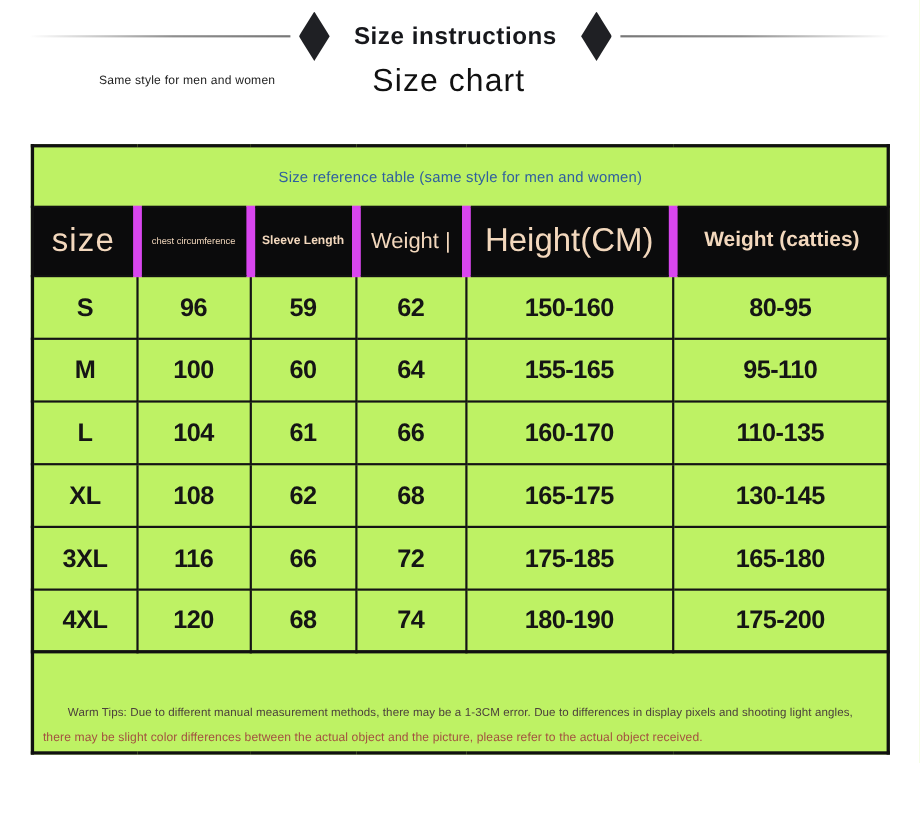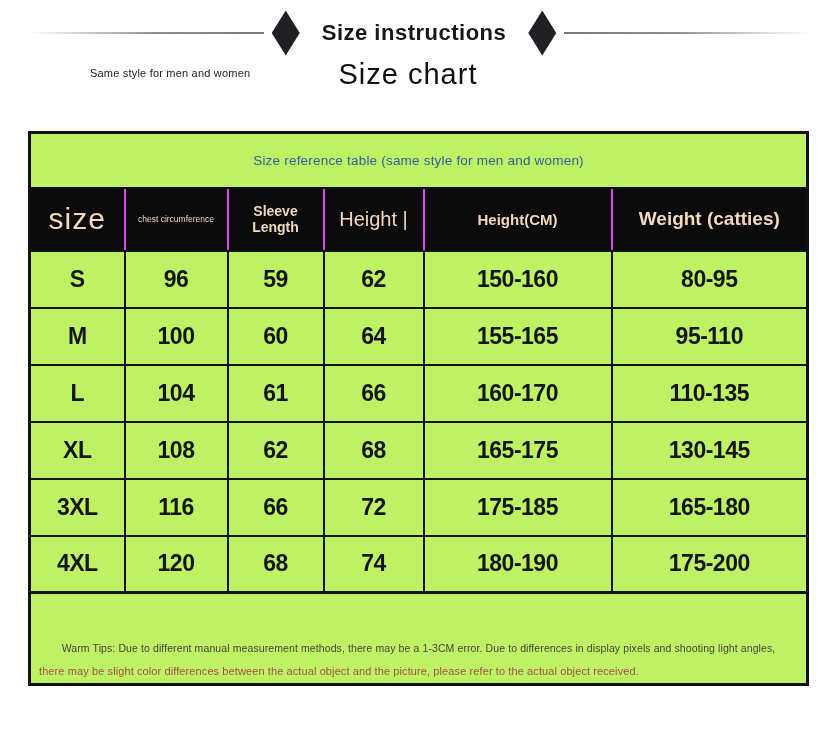--- a/index.html
+++ b/index.html
@@ -26,26 +26,26 @@
   table.size-table { position:absolute; left:28px; top:131px; width:778px;
                      border-collapse:collapse; table-layout:fixed;
                      border:3px solid #111; background:#bef264; }
   td { text-align:center; vertical-align:middle; }
 
   td.caption-cell { height:55px; border:2px solid #111; color:#2f5f9f;
                     font-size:13.5px; font-weight:500; letter-spacing:.2px; }
 
   tr.header-row td { background:#0b0b0c; height:63px; border-top:2px solid #111;
                      border-bottom:2px solid #111; color:#f3d8bd; }
-  tr.header-row td + td { border-left:2px solid #d946ef; }
+  tr.header-row td + td { border-left:8px solid #d946ef; }
   td.h-size   { font-size:30px; font-weight:500; letter-spacing:1px; }
   td.h-chest  { font-size:8.5px; font-weight:400; }
-  td.h-sleeve { font-size:14px; font-weight:700; }
+  td.h-sleeve { font-size:11px; font-weight:700; }
   td.h-length { font-size:20px; font-weight:400; color:#f3ddc4; }
-  td.h-height { font-size:15px; font-weight:700; color:#ebc88e; }
+  td.h-height { font-size:30px; font-weight:400; color:#ebc88e; }
   td.h-weight { font-size:19px; font-weight:700; color:#d3e0ee; }
 
   td.dcell { height:57px; border:2px solid #141414; font-size:23px; font-weight:700;
              color:#151515; letter-spacing:-.5px; }
 
   td.footer-cell { height:71px; border:3px solid #111; padding:8px 4px 6px 4px;
                    vertical-align:middle; }
   .tips-line1 { text-align:center; font-size:10.5px; color:#4c413b; margin-bottom:11px;
                 letter-spacing:.1px;margin-top:40px; }
   .tips-line2 { text-align:left; font-size:11px; color:#a35240; padding-left:4px;
@@ -75,21 +75,21 @@
       <col style="width:196px">
   </colgroup>
   <tbody>
   <tr>
     <td class="caption-cell" colspan="6">Size reference table (same style for men and women)</td>
   </tr>
   <tr class="header-row">
     <td class="h-size">size</td>
     <td class="h-chest">chest circumference</td>
     <td class="h-sleeve">Sleeve Length</td>
-    <td class="h-length">Height |</td>
+    <td class="h-length">Weight |</td>
     <td class="h-height">Height(CM)</td>
     <td class="h-weight">Weight (catties)</td>
   </tr>
   <tr>
     <td class="dcell">S</td>
     <td class="dcell">96</td>
     <td class="dcell">59</td>
     <td class="dcell">62</td>
     <td class="dcell">150-160</td>
     <td class="dcell">80-95</td>

